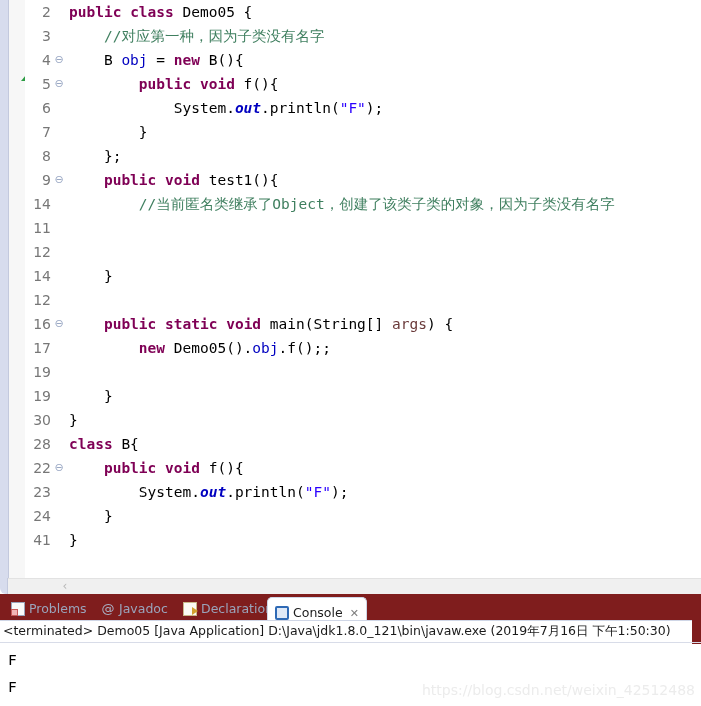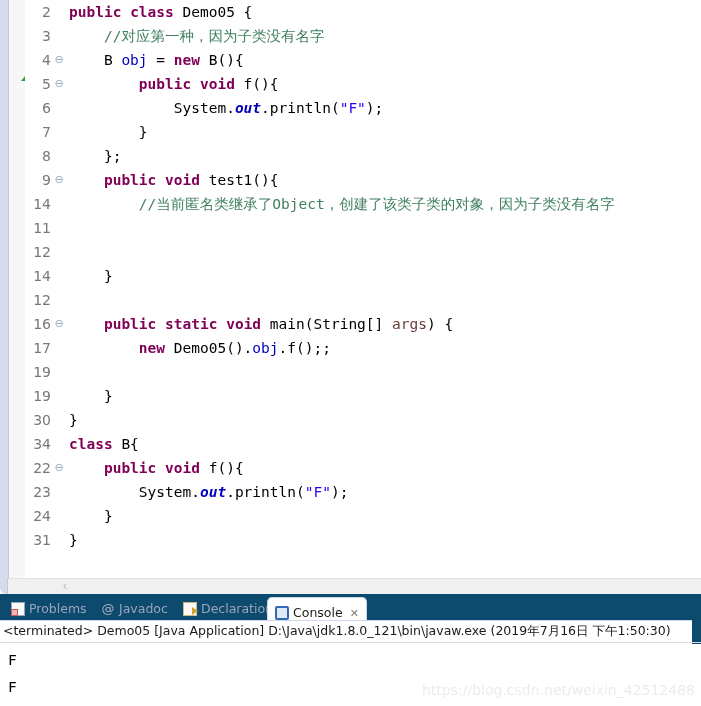--- a/index.html
+++ b/index.html
@@ -122,21 +122,21 @@
     border-right: 1px solid #c3c9dd;
     box-sizing: border-box;
   }
 
   
   #bottom-panel {
     position: absolute;
     left: 0; top: 594px;
     width: 701px;
     height: 112px;
-    background: #0c4a6e;
+    background: #7f1d1d;
   }
   #view-tabbar {
     position: absolute;
     left: 0; top: 0;
     width: 701px; height: 26px;
   }
   .view-tab {
     position: absolute;
     top: 3px;
     height: 23px;
@@ -297,25 +297,25 @@
       <div class="code-line"><span class="ln">14</span><span class="fold"></span><span class="code-text"><span class="cmt">        //当前匿名类继承了Object，创建了该类子类的对象，因为子类没有名字</span></span></div>
       <div class="code-line"><span class="ln">11</span><span class="fold"></span></div>
       <div class="code-line"><span class="ln">12</span><span class="fold"></span><span class="code-text"><span class="plain"></span></span></div>
       <div class="code-line"><span class="ln">14</span><span class="fold"></span><span class="code-text"><span class="plain">    }</span></span></div>
       <div class="code-line"><span class="ln">12</span><span class="fold"></span><span class="code-text"><span class="plain"></span></span></div>
       <div class="code-line"><span class="ln">16</span><span class="fold">⊖</span><span class="code-text"><span class="plain">    </span><span class="kw">public</span><span class="plain"> </span><span class="kw">static</span><span class="plain"> </span><span class="kw">void</span><span class="plain"> main(String[] </span><span class="plain" style="color: rgb(106, 58, 58);">args</span><span class="plain">) {</span></span></div>
       <div class="code-line"><span class="ln">17</span><span class="fold"></span><span class="code-text"><span class="plain">        </span><span class="kw">new</span><span class="plain"> Demo05().</span><span class="fld">obj</span><span class="plain">.f();;</span></span></div>
       <div class="code-line"><span class="ln">19</span><span class="fold"></span></div>
       <div class="code-line"><span class="ln">19</span><span class="fold"></span><span class="code-text"><span class="plain">    }</span></span></div>
       <div class="code-line"><span class="ln">30</span><span class="fold"></span><span class="code-text"><span class="plain">}</span></span></div>
-      <div class="code-line"><span class="ln">34</span><span class="fold"></span><span class="code-text"><span class="kw">class</span><span class="plain"> B{</span></span></div>
+      <div class="code-line"><span class="ln">28</span><span class="fold"></span><span class="code-text"><span class="kw">class</span><span class="plain"> B{</span></span></div>
       <div class="code-line"><span class="ln">22</span><span class="fold">⊖</span><span class="code-text"><span class="plain">    </span><span class="kw">public</span><span class="plain"> </span><span class="kw">void</span><span class="plain"> f(){</span></span></div>
       <div class="code-line"><span class="ln">23</span><span class="fold"></span><span class="code-text"><span class="plain">        System.</span><span class="fldi">out</span><span class="plain">.println(</span><span class="str">"F"</span><span class="plain">);</span></span></div>
       <div class="code-line"><span class="ln">24</span><span class="fold"></span><span class="code-text"><span class="plain">    }</span></span></div>
-      <div class="code-line"><span class="ln">31</span><span class="fold"></span><span class="code-text"><span class="plain">}</span></span></div>
+      <div class="code-line"><span class="ln">41</span><span class="fold"></span><span class="code-text"><span class="plain">}</span></span></div>
     </div>
 
   <div id="editor-bottom-round"></div>
   <div id="editor-hscroll">
     <div id="hscroll-left-arrow">‹</div>
   </div>
 </div>
 
 <div id="bottom-panel">
 

